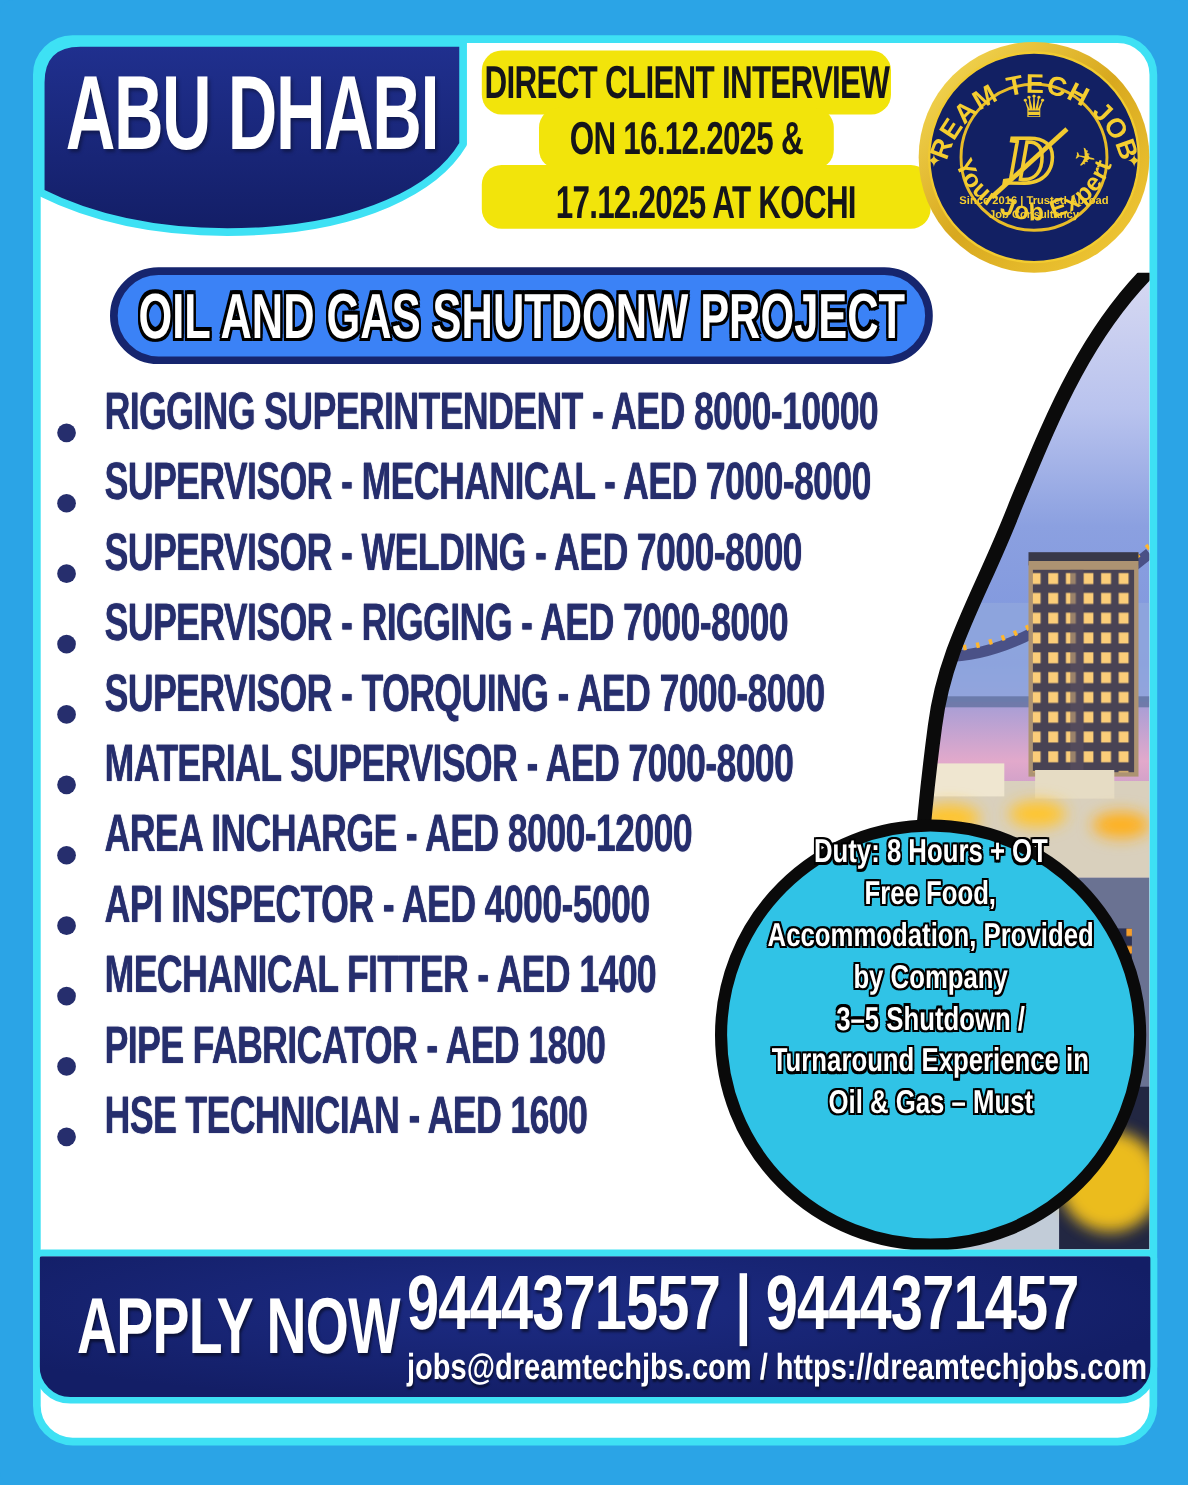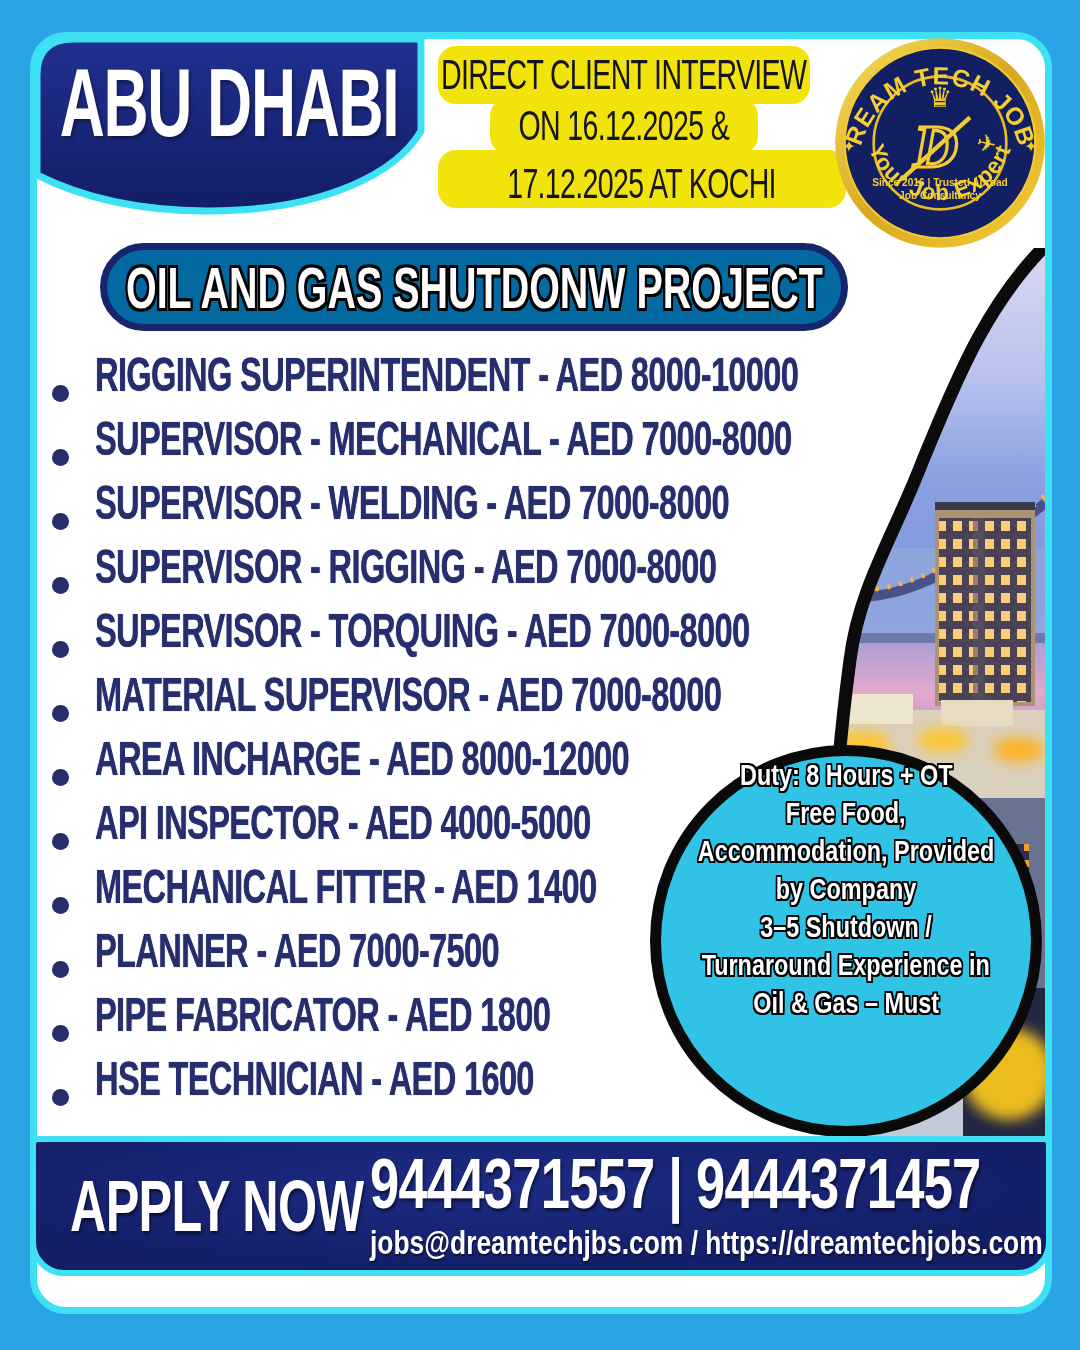--- a/index.html
+++ b/index.html
@@ -27,35 +27,35 @@
     transform:scaleX(0.65); transform-origin:center;
     text-shadow:3px 3px 4px rgba(0,0,0,0.35);
     white-space:nowrap;
   }
 
   
   .badge { position:absolute; left:438px; top:46px; width:372px; }
   .badge-line {
     box-sizing:border-box; margin:0 auto; background:#F2E40B; border-radius:18px;
     display:flex; align-items:center; justify-content:center;
-    color:#15151A; font-weight:normal; font-size:42px; letter-spacing:-1px;
+    color:#15151A; font-weight:bold; font-size:42px; letter-spacing:-1px;
     white-space:nowrap; height:58px;
   }
   .badge-line span { transform:scaleX(0.68); transform-origin:center; display:inline-block; }
   .badge-line.l1 { width:372px; }
   .badge-line.l2 { width:268px; margin-top:-6px; height:56px; }
   .badge-line.l3 { width:408px; margin-top:-4px;align-items:flex-end; }
 
   
   .logo { position:absolute; left:833px; top:36px; width:214px; height:214px; }
 
   
   .banner {
     position:absolute; left:100px; top:243px; width:748px; height:88px;
-    box-sizing:border-box; background:#0369a1;
+    box-sizing:border-box; background:#3b82f6;
     border:7px solid #16256E; border-radius:46px;
     display:flex; align-items:center; justify-content:center;
   }
   .banner span {
     color:#fff; font-weight:bold; font-size:58px; letter-spacing:0;
     transform:scaleX(0.68); transform-origin:center; white-space:nowrap;
     text-shadow:-3px -3px 0 #000,3px -3px 0 #000,-3px 3px 0 #000,3px 3px 0 #000,
                  -3px 0 0 #000,3px 0 0 #000,0 -3px 0 #000,0 3px 0 #000;
   }
 
@@ -196,23 +196,20 @@
         <span>MATERIAL SUPERVISOR - AED 7000-8000</span>
       </li>
     <li>
         <span>AREA INCHARGE - AED 8000-12000</span>
       </li>
     <li>
         <span>API INSPECTOR - AED 4000-5000</span>
       </li>
     <li>
         <span>MECHANICAL FITTER - AED 1400</span>
-      </li>
-    <li>
-        <span>PLANNER - AED 7000-7500</span>
       </li>
     <li>
         <span>PIPE FABRICATOR - AED 1800</span>
       </li>
     <li>
         <span>HSE TECHNICIAN - AED 1600</span>
       </li>
   </ul>
 
   <svg class="city" viewBox="0 0 222 888" preserveAspectRatio="none">

